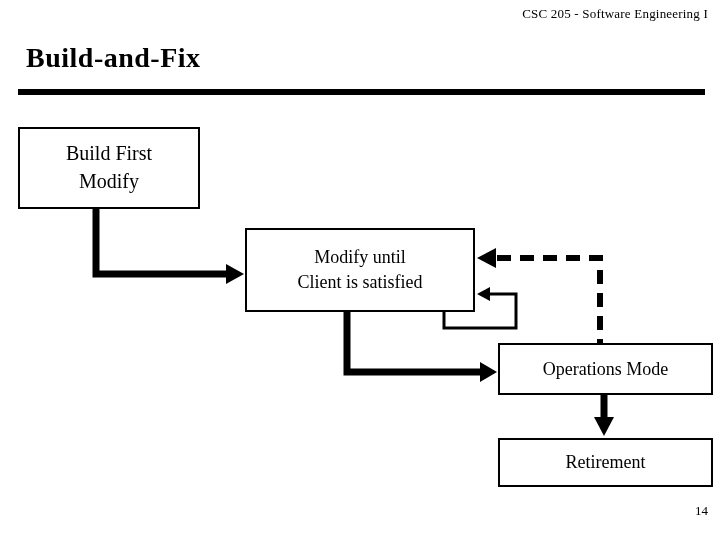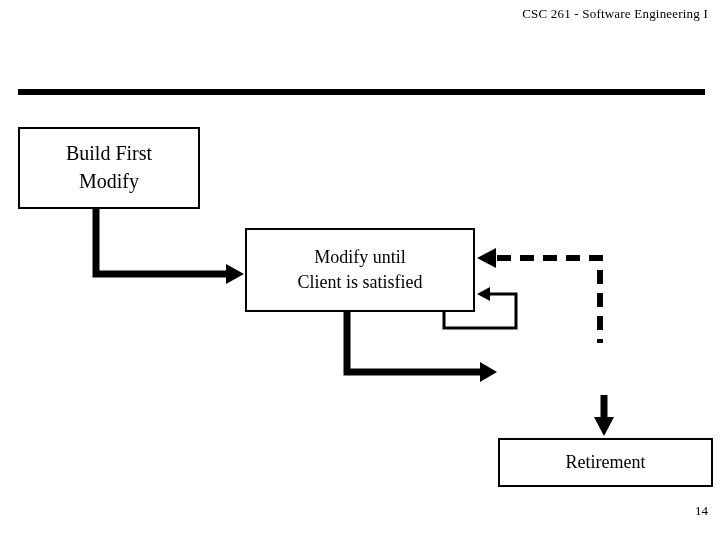--- a/index.html
+++ b/index.html
@@ -27,22 +27,23 @@
   #box-modify{left:245px;top:228px;width:230px;height:84px;}
   #box-operations{left:498px;top:343px;width:215px;height:52px;}
   #box-retirement{left:498px;top:438px;width:215px;height:49px;}
   .pagenum{position:absolute;top:503px;right:12px;font-size:13px;}
 </style>
 </head>
 <body>
 
 <div class="slide">
 
-  <div class="hdr">CSC 261 - Software Engineering I</div>
+  <div class="hdr">CSC 205 - Software Engineering I</div>
 
+  <h1 class="title">Build-and-Fix</h1>
 
   <div class="rule"></div>
 
   <svg class="connectors" width="720" height="540" viewBox="0 0 720 540">
 
     <path d="M 96 209 L 96 274 L 228 274" stroke="#000" stroke-width="7" fill="none"></path>
     <polygon points="244,274 226,264 226,284" fill="#000"></polygon>
 
     <path d="M 347 311 L 347 372 L 482 372" stroke="#000" stroke-width="7" fill="none"></path>
     <polygon points="497,372 480,362 480,382" fill="#000"></polygon>
@@ -60,20 +61,23 @@
   <div class="box" id="box-build">
     <span>Build First</span>
     <span>Modify</span>
   </div>
 
   <div class="box" id="box-modify">
     <span>Modify until</span>
     <span>Client is satisfied</span>
   </div>
 
+  <div class="box" id="box-operations">
+    <span>Operations Mode</span>
+  </div>
 
   <div class="box" id="box-retirement">
     <span>Retirement</span>
   </div>
 
   <div class="pagenum">14</div>
 
 </div>
 
 </body></html>

